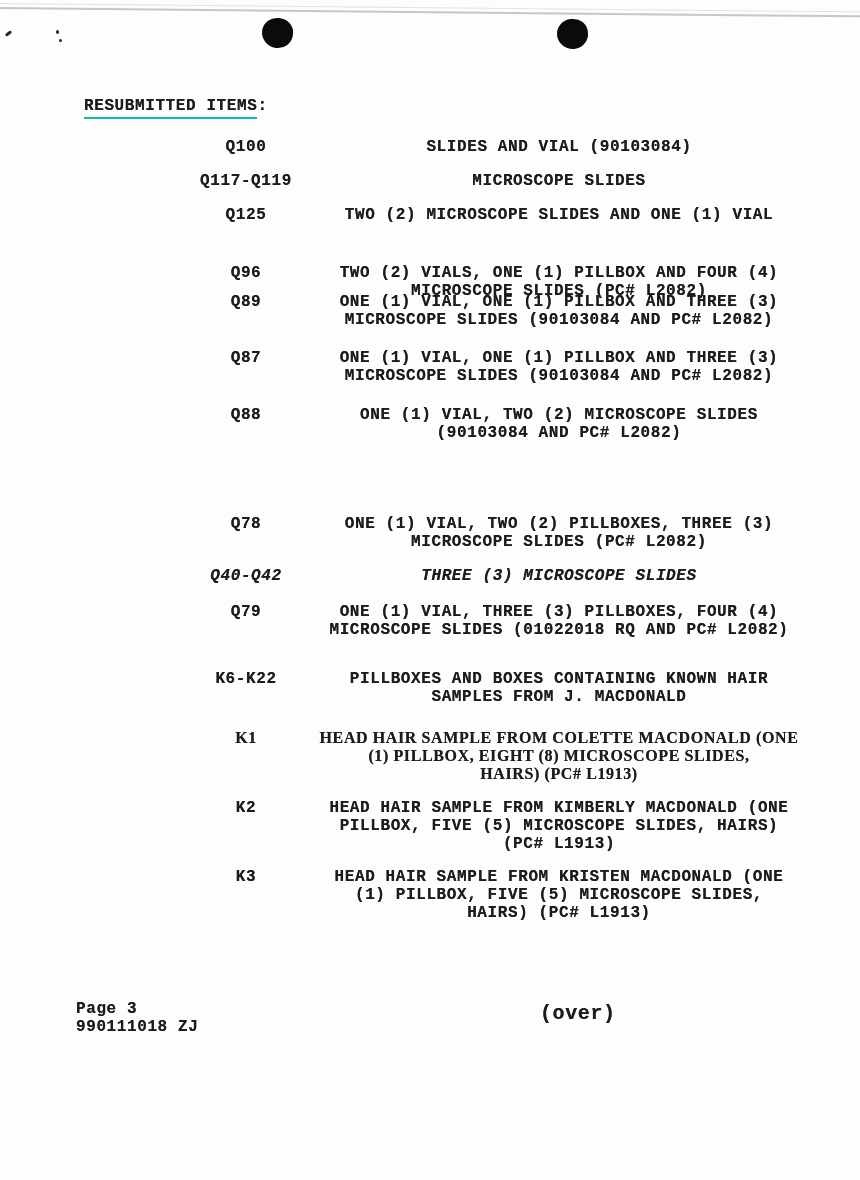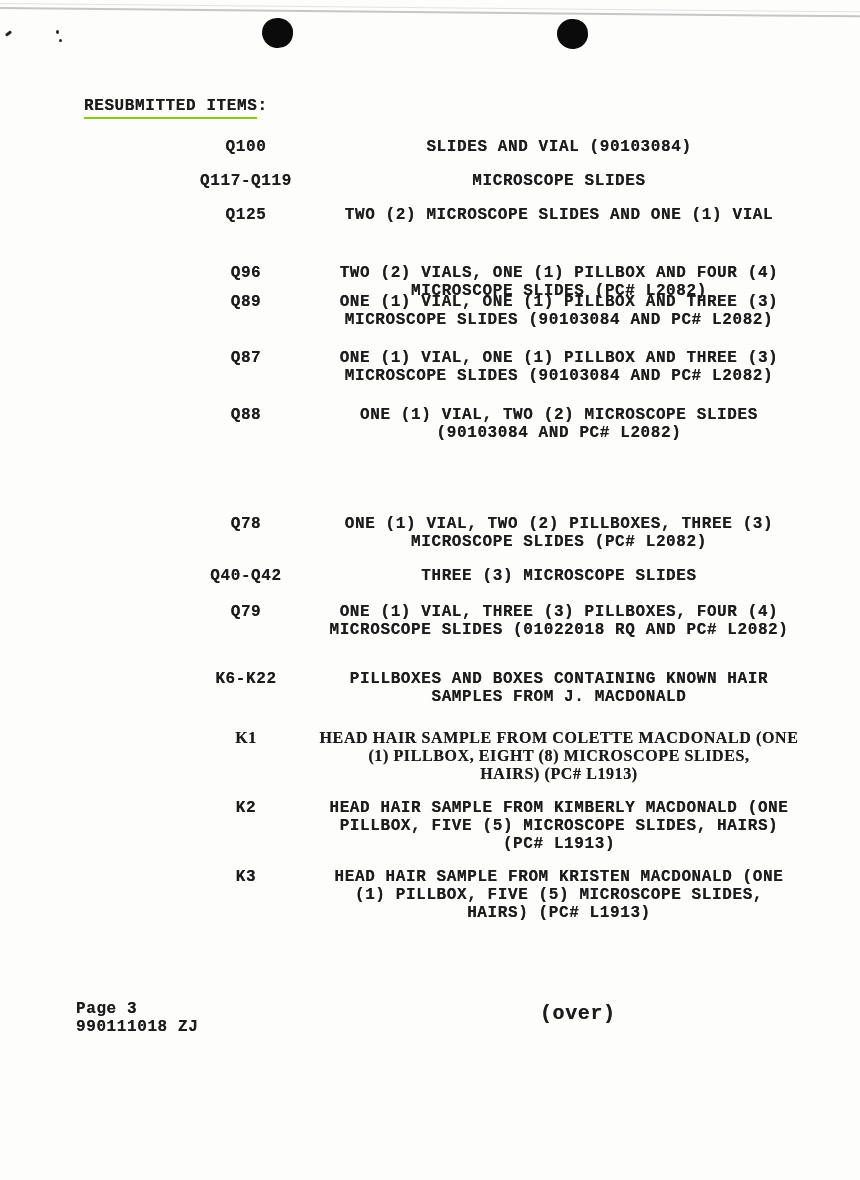--- a/index.html
+++ b/index.html
@@ -33,21 +33,21 @@
   .speck.s1{left:5px;top:32px;width:7px;height:3px;border-radius:2px;transform:rotate(-35deg);}
   .speck.s2{left:56px;top:30px;width:3px;height:4px;border-radius:50%;}
   .speck.s3{left:59px;top:39px;width:3px;height:3px;border-radius:50%;}
 
   .doc-title{
     position:absolute;left:84px;top:97px;
     font-size:16px;font-weight:bold;letter-spacing:.6px;
     text-shadow:0 0 .5px rgba(20,20,20,.8);
   }
   .doc-title .t-underline{
-    border-bottom:2px solid #84cc16;padding-bottom:2px;
+    border-bottom:2px solid #14b8a6;padding-bottom:2px;
   }
 
   .items{position:absolute;left:0;top:0;width:860px;height:100%;text-align:center;}
   .item-row{
     position:absolute;left:186px;width:640px;
     font-size:16px;font-weight:bold;letter-spacing:.6px;line-height:18px;
     text-shadow:0 0 .5px rgba(20,20,20,.75);
   }
   .item-id{
     display:inline-block;width:106px;vertical-align:top;
@@ -92,21 +92,21 @@
       <div class="item-row" style="top: 264px;"><span class="item-id">Q96</span><span class="item-desc">TWO (2) VIALS, ONE (1) PILLBOX AND FOUR (4)
 MICROSCOPE SLIDES (PC# L2082)</span></div>
       <div class="item-row" style="top: 293px;"><span class="item-id">Q89</span><span class="item-desc">ONE (1) VIAL, ONE (1) PILLBOX AND THREE (3)
 MICROSCOPE SLIDES (90103084 AND PC# L2082)</span></div>
       <div class="item-row" style="top: 349px;"><span class="item-id">Q87</span><span class="item-desc">ONE (1) VIAL, ONE (1) PILLBOX AND THREE (3)
 MICROSCOPE SLIDES (90103084 AND PC# L2082)</span></div>
       <div class="item-row" style="top: 406px;"><span class="item-id">Q88</span><span class="item-desc">ONE (1) VIAL, TWO (2) MICROSCOPE SLIDES
 (90103084 AND PC# L2082)</span></div>
       <div class="item-row" style="top: 515px;"><span class="item-id">Q78</span><span class="item-desc">ONE (1) VIAL, TWO (2) PILLBOXES, THREE (3)
 MICROSCOPE SLIDES (PC# L2082)</span></div>
-      <div class="item-row" style="top: 567px;"><span class="item-id">Q40-Q42</span><span class="item-desc">THREE (3) MICROSCOPE SLIDES</span></div>
+      <div class="item-row" style="top: 567px; font-style: italic;"><span class="item-id">Q40-Q42</span><span class="item-desc">THREE (3) MICROSCOPE SLIDES</span></div>
       <div class="item-row" style="top: 603px;"><span class="item-id">Q79</span><span class="item-desc">ONE (1) VIAL, THREE (3) PILLBOXES, FOUR (4)
 MICROSCOPE SLIDES (01022018 RQ AND PC# L2082)</span></div>
       <div class="item-row" style="top: 670px;"><span class="item-id">K6-K22</span><span class="item-desc">PILLBOXES AND BOXES CONTAINING KNOWN HAIR
 SAMPLES FROM J. MACDONALD</span></div>
       <div class="item-row" style="top: 729px; font-family: Liberation Serif, serif;"><span class="item-id">K1</span><span class="item-desc">HEAD HAIR SAMPLE FROM COLETTE MACDONALD (ONE
 (1) PILLBOX, EIGHT (8) MICROSCOPE SLIDES,
 HAIRS) (PC# L1913)</span></div>
       <div class="item-row" style="top: 799px;"><span class="item-id">K2</span><span class="item-desc">HEAD HAIR SAMPLE FROM KIMBERLY MACDONALD (ONE
 PILLBOX, FIVE (5) MICROSCOPE SLIDES, HAIRS)
 (PC# L1913)</span></div>

